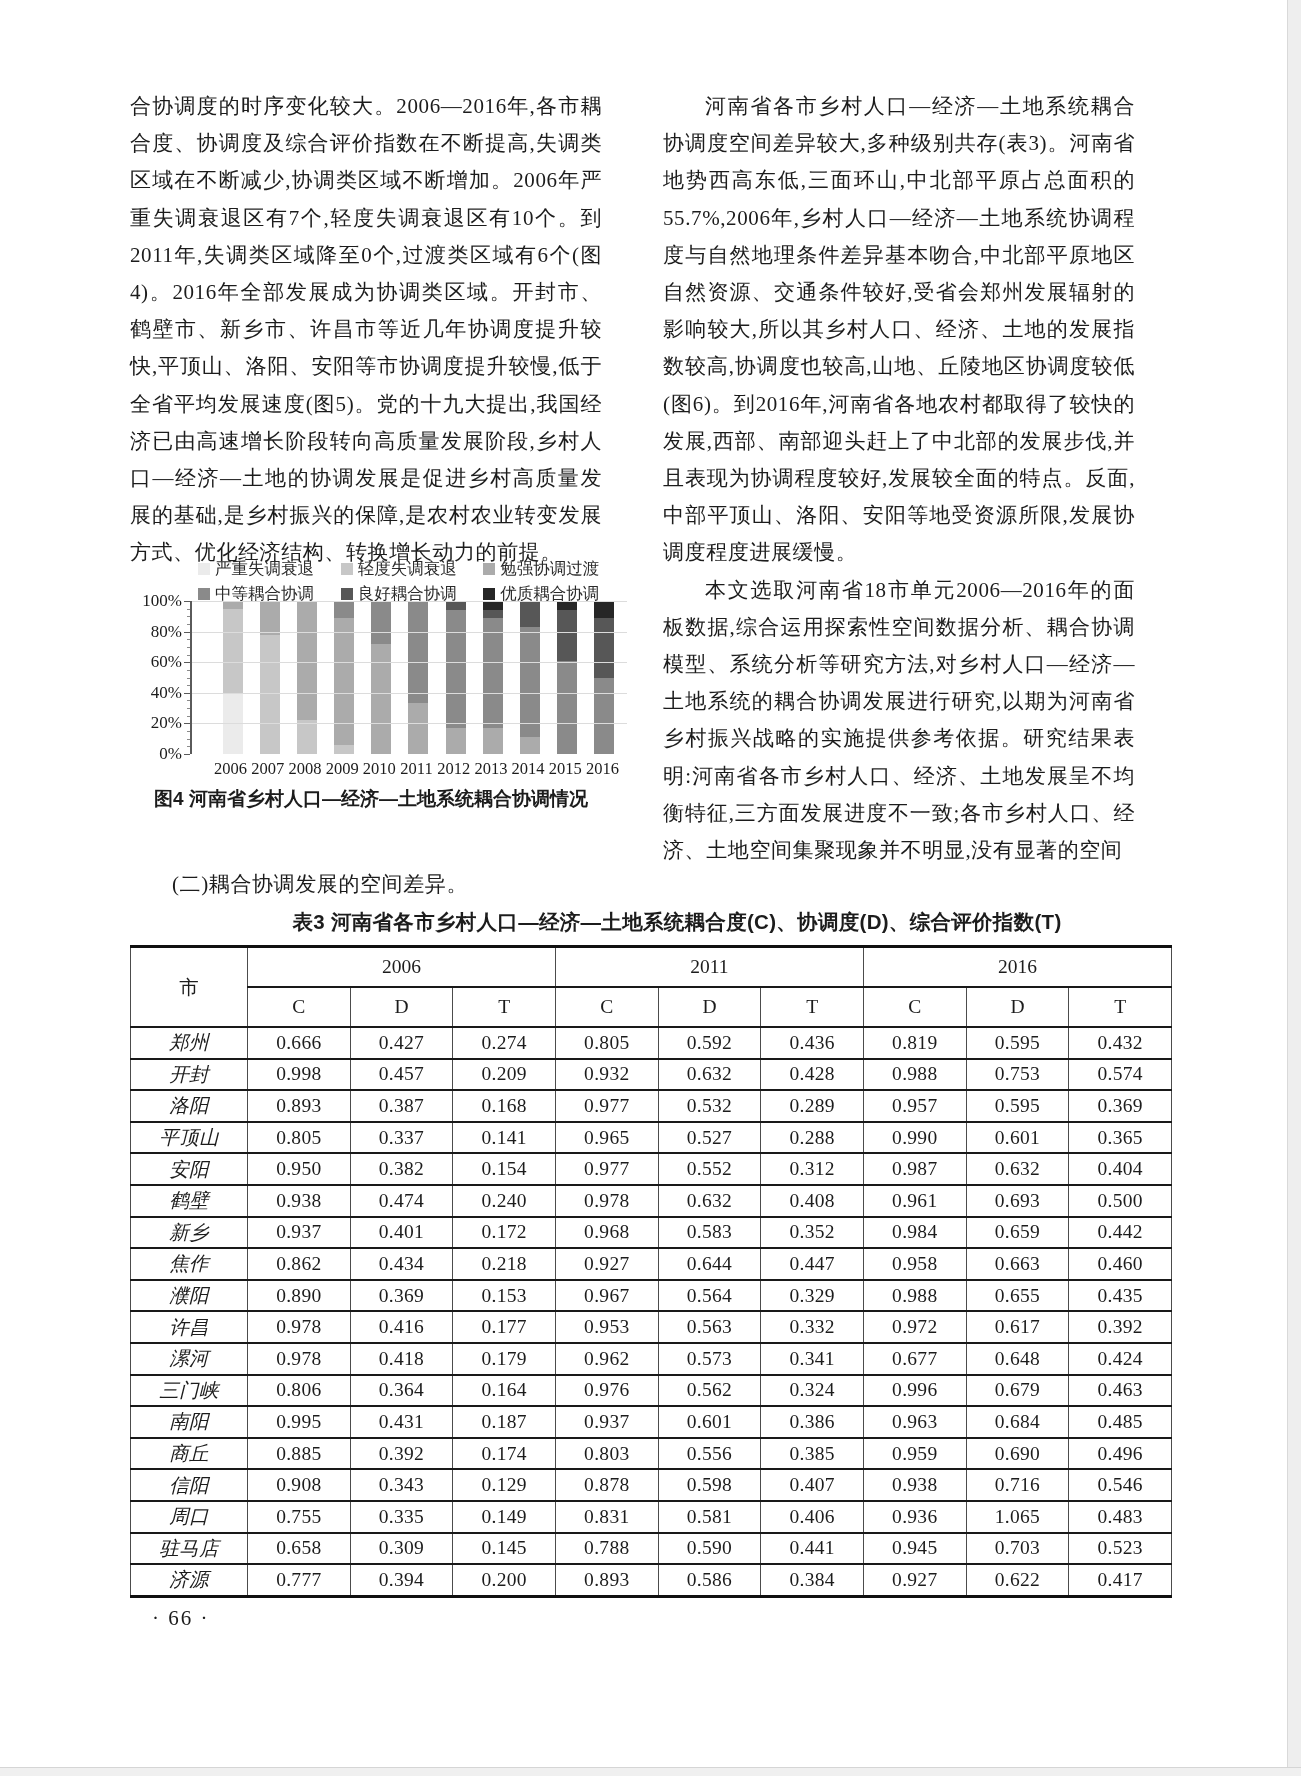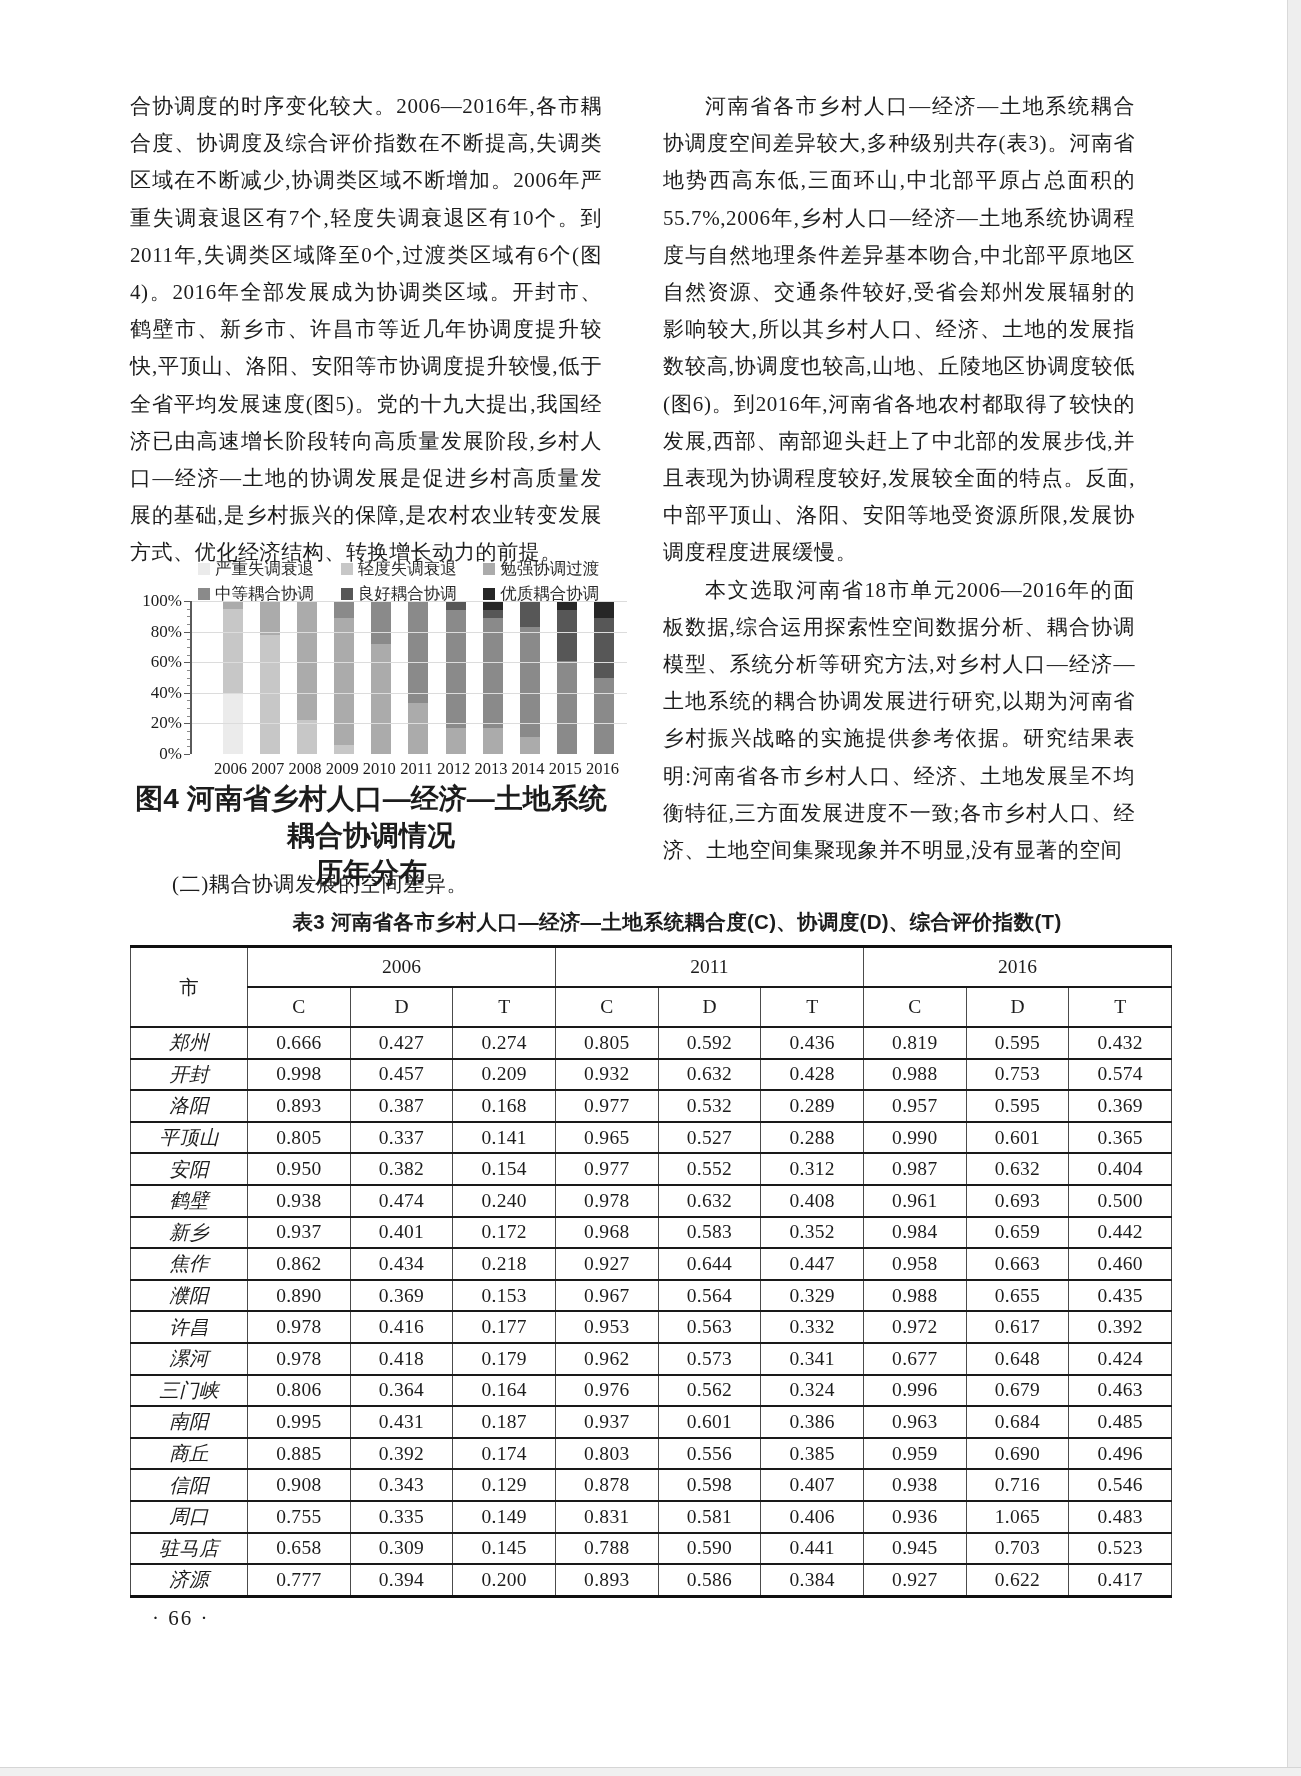--- a/index.html
+++ b/index.html
@@ -34,21 +34,21 @@
   .tick{position:absolute;left:-8px;width:6px;height:1px;background:#5a5a5a;}
   .tick.minor{left:-5px;width:3px;background:#8a8a8a;}
   .bars{position:absolute;left:22px;right:4px;bottom:0;top:0;
     display:flex;justify-content:space-around;align-items:flex-end;}
   .bar{width:20px;display:flex;flex-direction:column-reverse;}
   .xlabels{position:absolute;left:82px;top:158px;width:409px;display:flex;
     justify-content:space-around;font-size:16.5px;letter-spacing:0;}
   .xlabels span{width:40px;text-align:center;}
   .fig-caption{position:absolute;left:0;top:224px;width:482px;text-align:center;
     font-family:"Liberation Sans","DejaVu Sans",sans-serif;font-weight:bold;
-    font-size:28px;line-height:37px;}
+    font-size:19px;line-height:37px;}
   
   #table-block{position:absolute;left:130px;top:908px;width:1094px;}
   #table-title{text-align:center;font-family:"Liberation Sans","DejaVu Sans",sans-serif;
     font-weight:bold;font-size:20.5px;margin:0 0 9px 0;letter-spacing:.3px;}
   table.data{border-collapse:collapse;width:1042px;table-layout:fixed;
     border-top:3px solid #101010;border-bottom:3px solid #101010;
     border-left:1px solid #4c4c4c;border-right:1px solid #4c4c4c;}
   table.data th,table.data td{
     border:1px solid #4c4c4c;border-top:2px solid #191919;border-bottom:2px solid #191919;
     padding:0;text-align:center;vertical-align:middle;font-weight:normal;}
@@ -198,21 +198,20 @@
           <span>2011</span>
           <span>2012</span>
           <span>2013</span>
           <span>2014</span>
           <span>2015</span>
           <span>2016</span>
         </div>
     </div>
     <div class="fig-caption">
       <div>图4 河南省乡村人口—经济—土地系统耦合协调情况</div>
-      <div>历年分布</div>
     </div>
   </div>
 
   <div class="subsection">(二)耦合协调发展的空间差异。</div>
 
   <div class="textcol" style="left:663px;top:88px;">
     <p class="indent">河南省各市乡村人口—经济—土地系统耦合协调度空间差异较大,多种级别共存(表3)。河南省地势西高东低,三面环山,中北部平原占总面积的55.7%,2006年,乡村人口—经济—土地系统协调程度与自然地理条件差异基本吻合,中北部平原地区自然资源、交通条件较好,受省会郑州发展辐射的影响较大,所以其乡村人口、经济、土地的发展指数较高,协调度也较高,山地、丘陵地区协调度较低(图6)。到2016年,河南省各地农村都取得了较快的发展,西部、南部迎头赶上了中北部的发展步伐,并且表现为协调程度较好,发展较全面的特点。反面,中部平顶山、洛阳、安阳等地受资源所限,发展协调度程度进展缓慢。</p>
     <p class="indent">本文选取河南省18市单元2006—2016年的面板数据,综合运用探索性空间数据分析、耦合协调模型、系统分析等研究方法,对乡村人口—经济—土地系统的耦合协调发展进行研究,以期为河南省乡村振兴战略的实施提供参考依据。研究结果表明:河南省各市乡村人口、经济、土地发展呈不均衡特征,三方面发展进度不一致;各市乡村人口、经济、土地空间集聚现象并不明显,没有显著的空间</p>
   </div>
 

